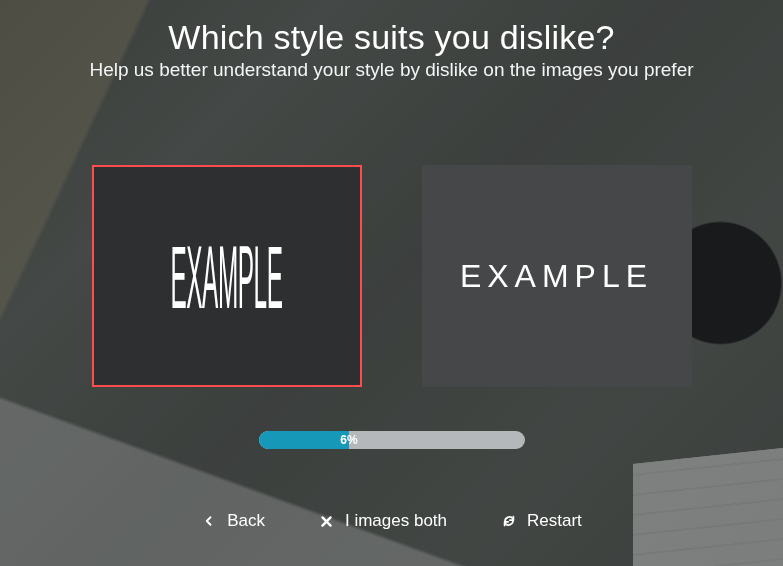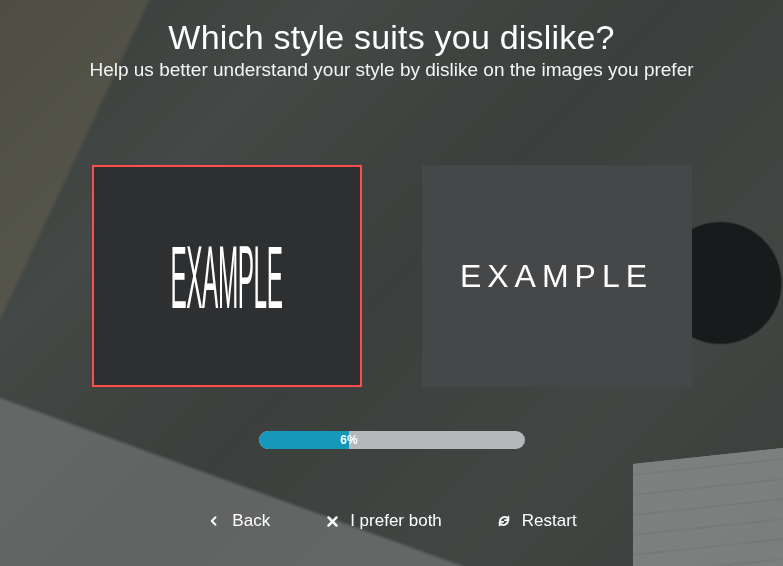--- a/index.html
+++ b/index.html
@@ -91,21 +91,21 @@
       </span>
       <span>Back</span>
     </div>
     <div class="action">
       <span class="icon">
         <svg viewBox="0 0 16 16" width="13" height="13" fill="none" stroke="#fff" stroke-width="3" stroke-linecap="round">
             <line x1="3" y1="3" x2="13" y2="13"></line>
             <line x1="13" y1="3" x2="3" y2="13"></line>
           </svg>
       </span>
-      <span>I prefer both</span>
+      <span>I images both</span>
     </div>
     <div class="action">
       <span class="icon">
         <svg viewBox="0 0 16 16" width="14" height="14" fill="none" stroke="#fff" stroke-width="2" stroke-linecap="round" stroke-linejoin="round">
           <path d="M13 3v4h-4"></path>
             <path d="M3 13V9h4"></path>
           <path d="M3.5 9a5 5 0 0 1 9-3.5"></path>
             <path d="M12.5 7a5 5 0 0 1-9 3.5"></path>
         </svg>
       </span>

